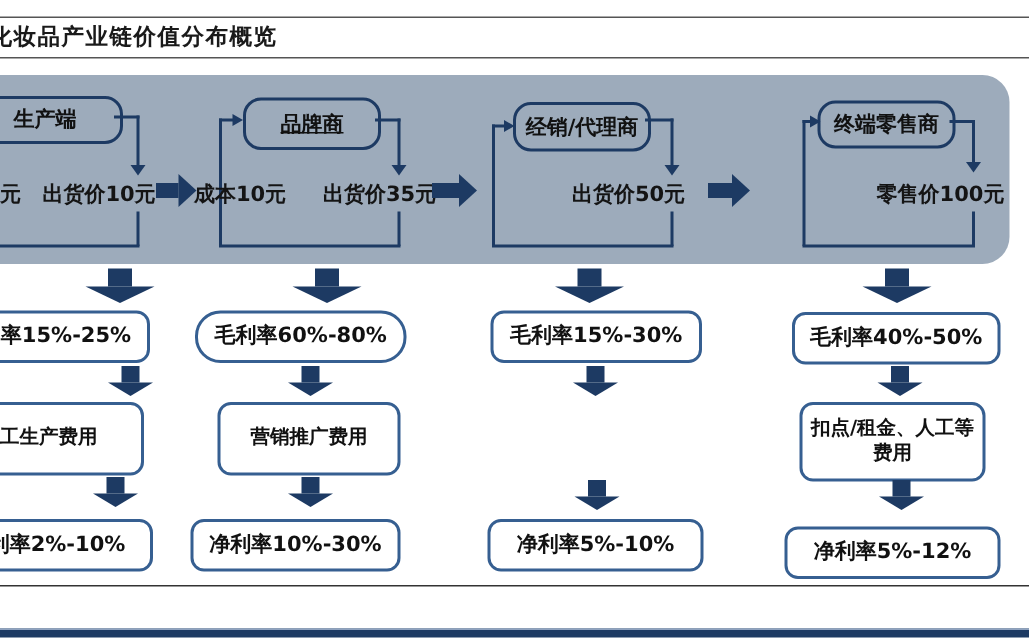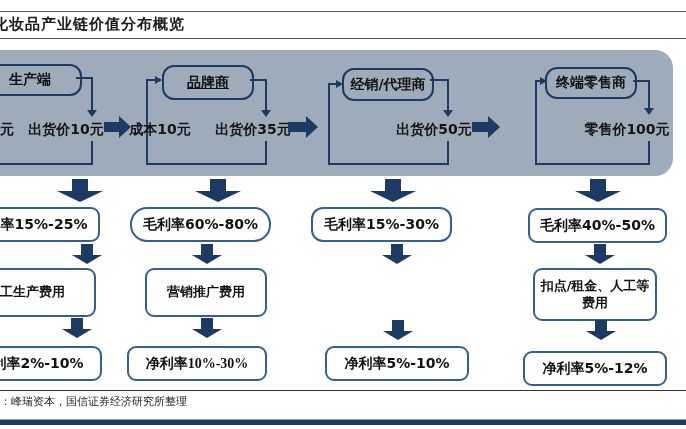--- a/index.html
+++ b/index.html
@@ -81,21 +81,21 @@
   <div class="ln" style="left:633px;top:80px;width:17px;height:2px;"></div>
   <div class="ln" style="left:648px;top:80px;width:2px;height:28px;"></div>
   <div class="head-d" style="left:644px;top:108px;"></div>
   <div class="ln" style="left:535px;top:163px;width:115px;height:2px;"></div>
   <div class="ln" style="left:648px;top:141px;width:2px;height:23px;"></div>
 
   <div class="price" style="left:-2px;width:18px;">元</div>
   <div class="price" style="left:26px;width:80px;">出货价10元</div>
   <div class="price" style="left:120px;width:80px;">成本10元</div>
   <div class="price" style="left:213px;width:80px;">出货价35元</div>
-  <div class="price" style="left:394px;width:80px;text-align:center;">出货价50元</div>
+  <div class="price" style="left:379px;width:80px;text-align:center;">出货价50元</div>
   <div class="price" style="left:583px;width:88px;">零售价100元</div>
 
   <div class="bigright-shaft" style="left:104px;width:15px;"></div>
   <div class="bigright-head" style="left:119px;"></div>
   <div class="bigright-shaft" style="left:288px;width:18px;"></div>
   <div class="bigright-head" style="left:306px;"></div>
   <div class="bigright-shaft" style="left:472px;width:16px;"></div>
   <div class="bigright-head" style="left:488px;"></div>
 
   <div class="bigdown-shaft" style="left:72px;"></div>
@@ -106,21 +106,21 @@
   <div class="bigdown-head" style="left:370px;"></div>
   <div class="bigdown-shaft" style="left:590px;"></div>
   <div class="bigdown-head" style="left:575px;"></div>
 
   <div class="wbox" style="left:-40px;top:207px;width:136px;height:31px;">
       <span>毛利率15%-25%</span>
     </div>
   <div class="wbox" style="left:130px;top:207px;width:137px;height:31px;border-radius:17px;">
       <span>毛利率60%-80%</span>
     </div>
-  <div class="wbox" style="left:311px;top:207px;width:137px;height:31px;border-radius:12px;">
+  <div class="wbox" style="left:327px;top:207px;width:137px;height:31px;">
       <span>毛利率15%-30%</span>
     </div>
   <div class="wbox" style="left:528px;top:208px;width:135px;height:31px;">
       <span>毛利率40%-50%</span>
     </div>
 
   <div class="smdown-shaft" style="left:81px;top:244px;"></div>
   <div class="smdown-head" style="left:72px;top:255px;"></div>
   <div class="smdown-shaft" style="left:201px;top:244px;"></div>
   <div class="smdown-head" style="left:192px;top:255px;"></div>
@@ -144,27 +144,26 @@
   <div class="smdown-shaft" style="left:201px;top:318px;"></div>
   <div class="smdown-head" style="left:192px;top:329px;"></div>
   <div class="smdown-shaft" style="left:392px;top:320px;"></div>
   <div class="smdown-head" style="left:383px;top:331px;"></div>
   <div class="smdown-shaft" style="left:595px;top:320px;"></div>
   <div class="smdown-head" style="left:586px;top:331px;"></div>
 
   <div class="wbox" style="left:-40px;top:346px;width:138px;height:31px;">
       <span>净利率2%-10%</span>
     </div>
-  <div class="wbox" style="left:127px;top:346px;width:136px;height:31px;font-family:Liberation Serif, serif;">
+  <div class="wbox" style="left:127px;top:346px;width:136px;height:31px;">
       <span>净利率10%-30%</span>
     </div>
   <div class="wbox" style="left:325px;top:346px;width:140px;height:31px;">
       <span>净利率5%-10%</span>
     </div>
   <div class="wbox" style="left:523px;top:351px;width:140px;height:31px;">
       <span>净利率5%-12%</span>
     </div>
 
   <div class="hr" style="top:390px;border-top:1px solid #333;"></div>
-  <div class="src">：峰瑞资本，国信证券经济研究所整理</div>
   <div class="botbar"></div>
 
 </div>
 
 </body></html>

